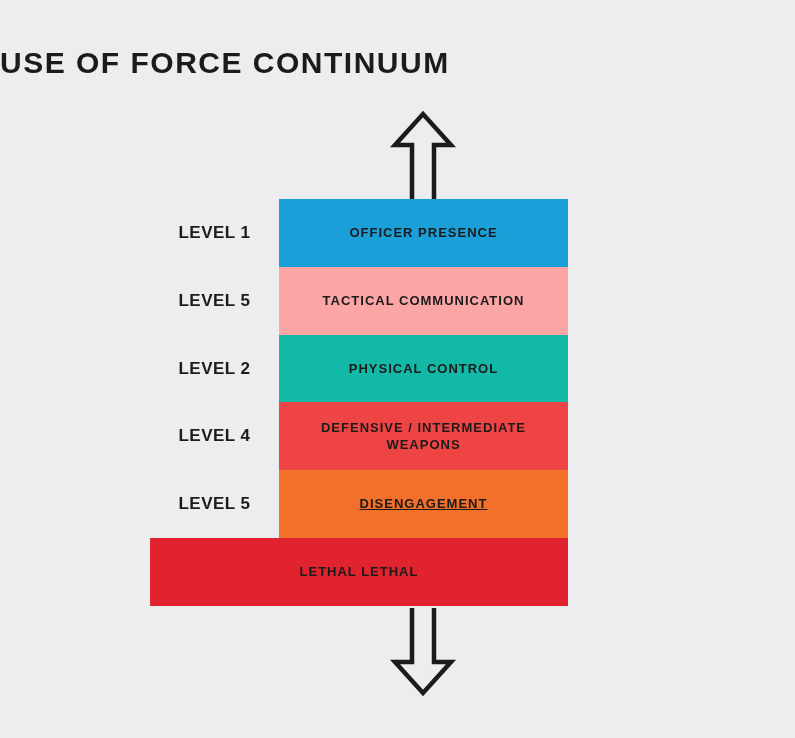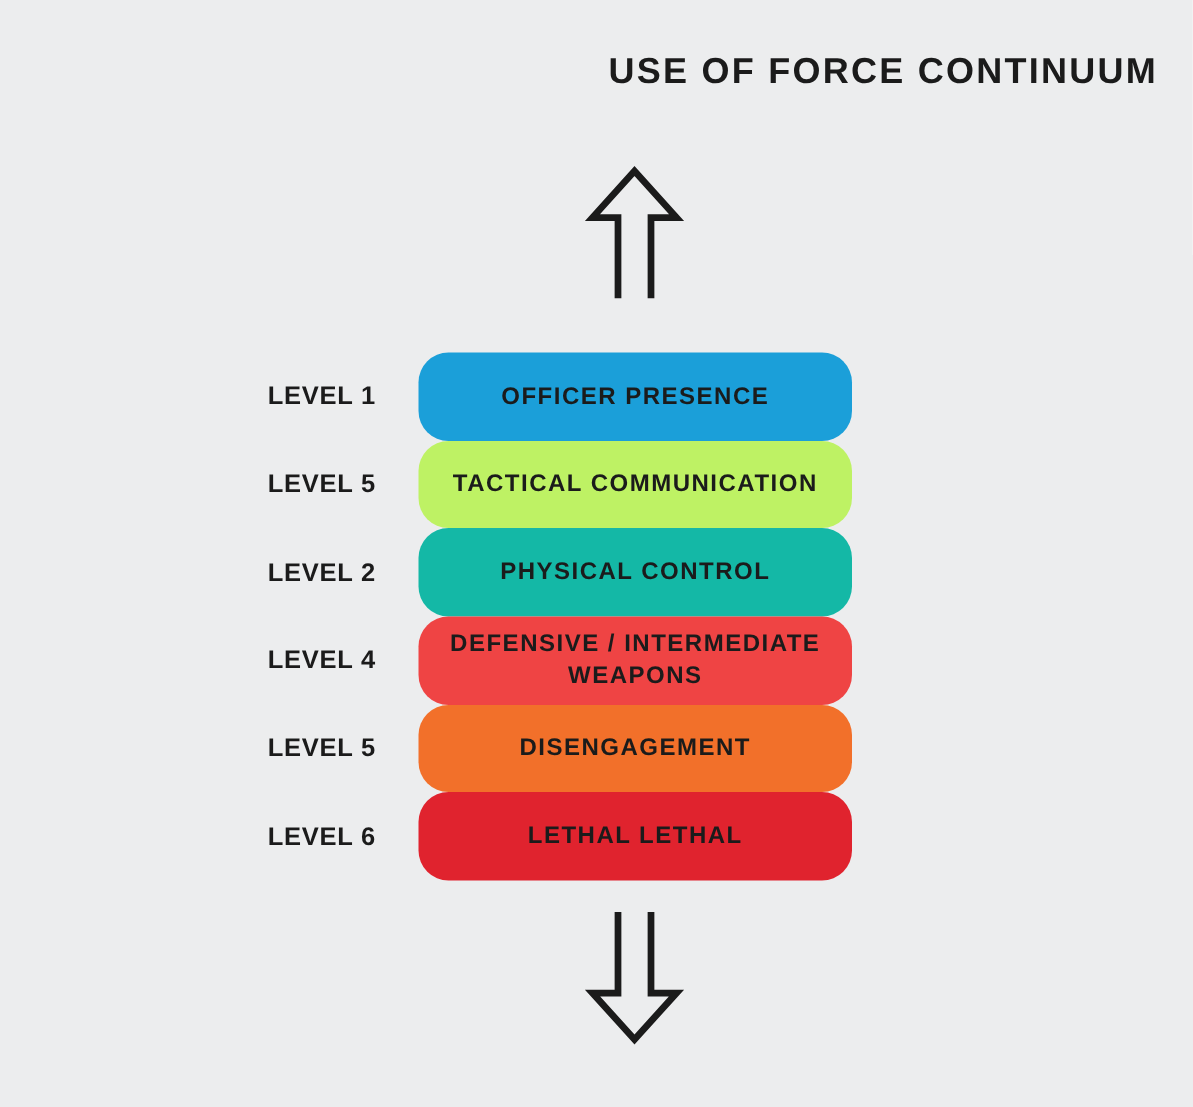--- a/index.html
+++ b/index.html
@@ -7,62 +7,60 @@
     position: relative;
     width: 795px;
     height: 738px;
     background: #ECEDEE;
     overflow: hidden;
     font-family: "Liberation Sans", sans-serif;
     color: #1B1B1B;
   }
   .title {
     position: absolute;
-    top: 34px;
+    top: 46px;
     left: 0;
     width: 772px;
-    text-align: right;
-    font-size: 24px;
+    text-align: left;
+    font-size: 30px;
     font-weight: bold;
     letter-spacing: 1.5px;
     color: #1B1B1B;
   }
   .rows {
     position: absolute;
     left: 150px;
     top: 199px;
     width: 418px;
-    height: 352px;
+    height: 407px;
     display: flex;
     flex-direction: column;
-    margin-top: 36px;
   }
   .row { flex: 1; display: flex; align-items: stretch; }
   .lvl-label {
     width: 129px;
     display: flex;
     align-items: center;
     justify-content: center;
     font-size: 17px;
     font-weight: bold;
     letter-spacing: 0.5px;
   }
   .bar {
     flex: 1;
     display: flex;
     align-items: center;
     justify-content: center;
     text-align: center;
-    font-size: 16px;
+    font-size: 13px;
     font-weight: bold;
     letter-spacing: 1px;
     line-height: 1.35;
     padding: 0 8px;
     color: #1B1B1B;
-    border-radius: 20px;
   }
   .arrow-up-svg {
     position: absolute;
     left: 387px;
     top: 109px;
   }
   .arrow-down-svg {
     position: absolute;
     left: 387px;
     top: 608px;
@@ -86,40 +84,39 @@
 
   <div class="rows">
 
     <div class="row">
       <div class="lvl-label">LEVEL 1</div>
       <div class="bar" style="background-color: rgb(27, 159, 217);">OFFICER PRESENCE</div>
     </div>
 
     <div class="row">
       <div class="lvl-label">LEVEL 5</div>
-      <div class="bar" style="background-color: #bef264;">TACTICAL COMMUNICATION</div>
+      <div class="bar" style="background-color: #fca5a5;">TACTICAL COMMUNICATION</div>
     </div>
 
     <div class="row">
       <div class="lvl-label">LEVEL 2</div>
       <div class="bar" style="background-color: #14b8a6;">PHYSICAL CONTROL</div>
     </div>
 
     <div class="row">
       <div class="lvl-label">LEVEL 4</div>
       <div class="bar" style="background-color: #ef4444;">DEFENSIVE / INTERMEDIATE WEAPONS</div>
     </div>
 
     <div class="row">
       <div class="lvl-label">LEVEL 5</div>
-      <div class="bar" style="background-color: rgb(242, 112, 42);">DISENGAGEMENT</div>
+      <div class="bar" style="background-color: rgb(242, 112, 42); text-decoration: underline;">DISENGAGEMENT</div>
     </div>
 
     <div class="row">
-      <div class="lvl-label">LEVEL 6</div>
       <div class="bar" style="background-color: rgb(224, 35, 46);">LETHAL LETHAL</div>
     </div>
 
   </div>
 
   <svg class="arrow-down-svg" width="72" height="90" viewBox="0 0 72 90">
     <path class="arrow-path" d="M25,0 L25,54 L8,54 L36,85 L64,54 L47,54 L47,0" stroke="#1B1B1B"></path>
   </svg>
 
 </div>

